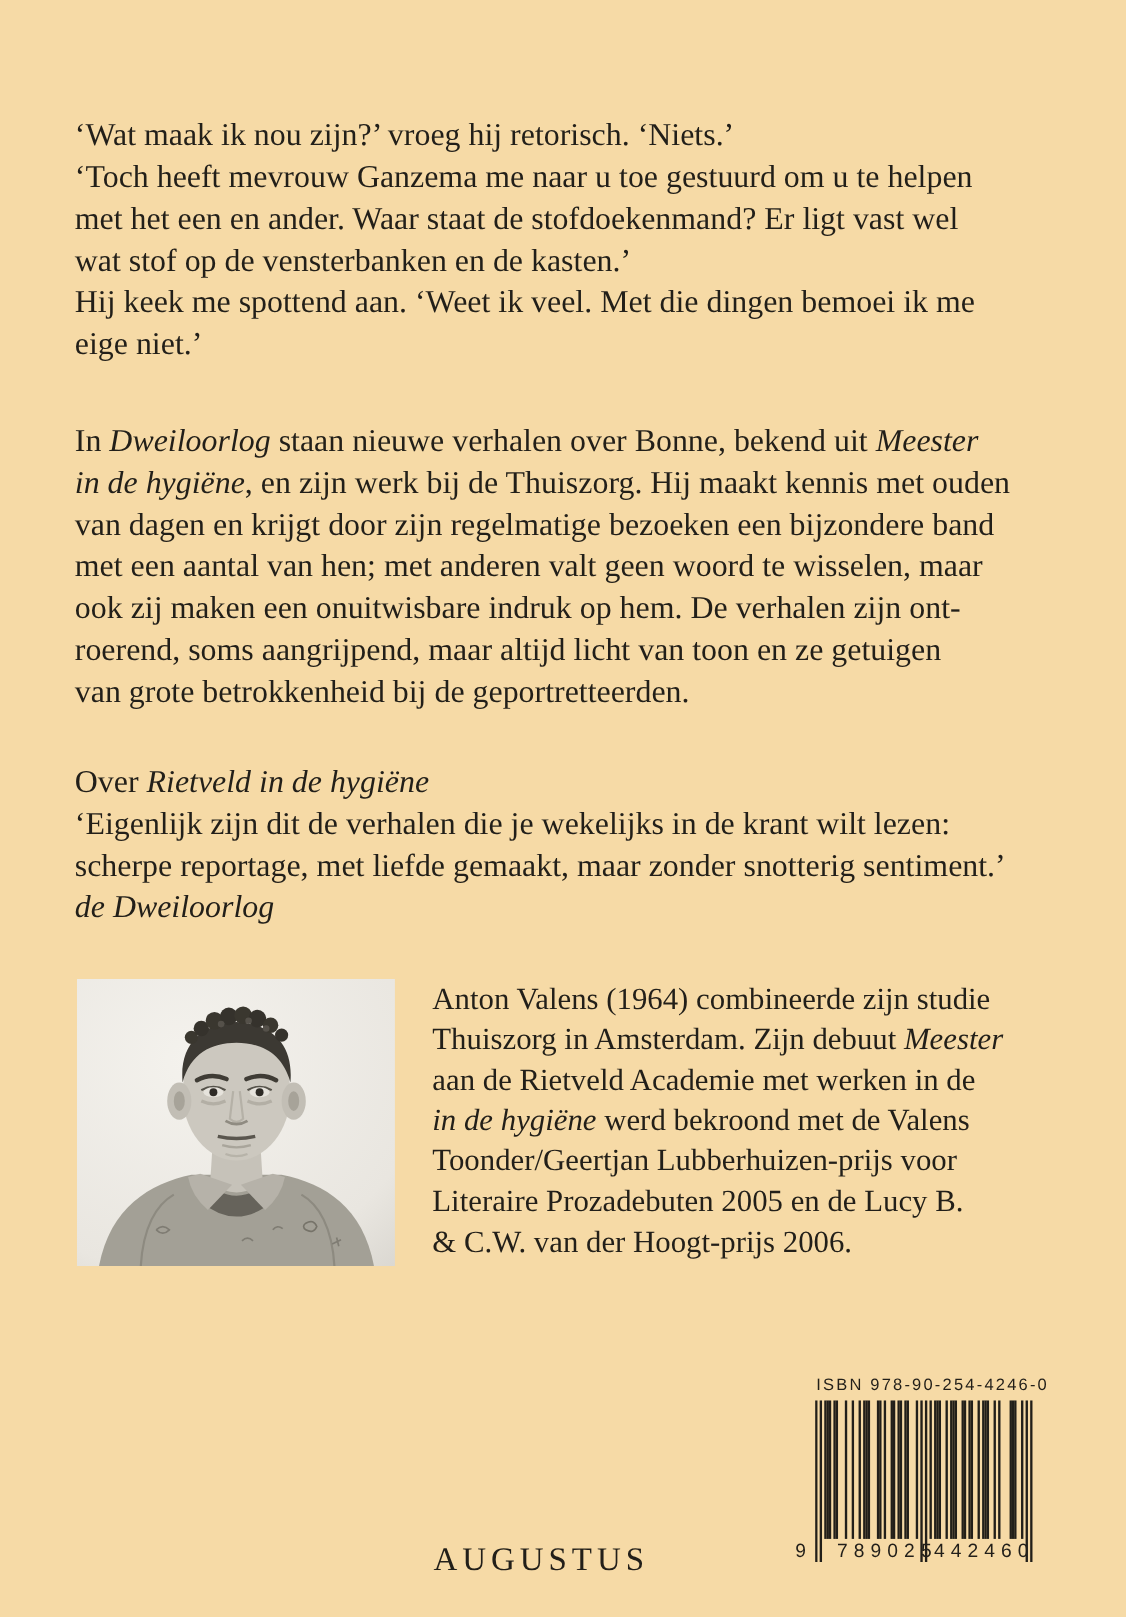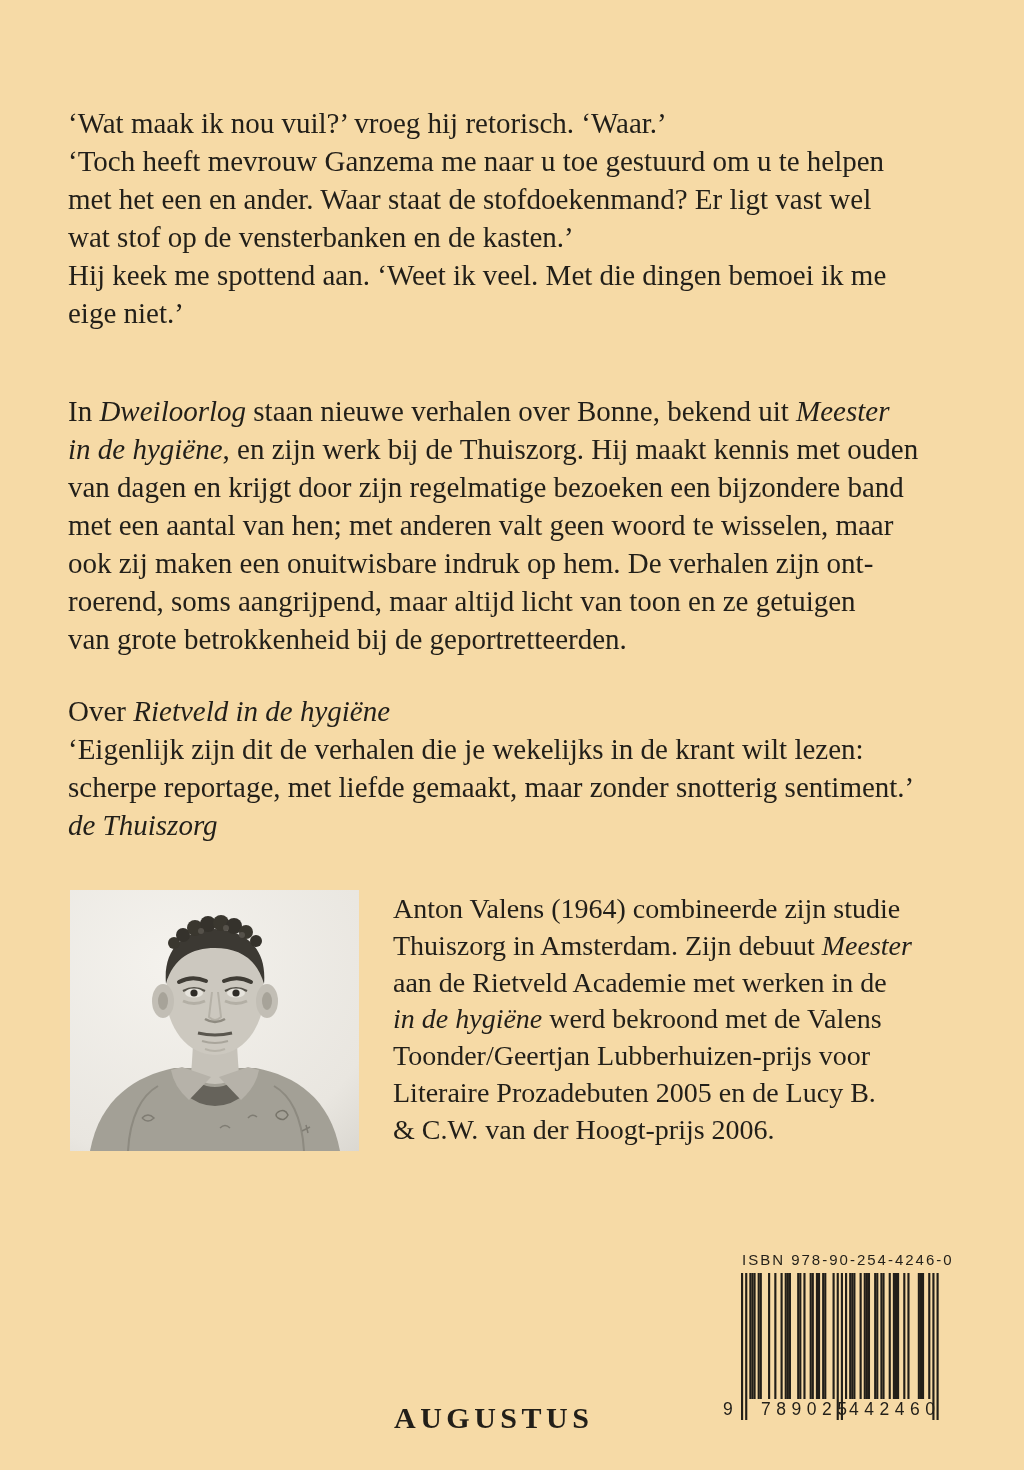--- a/index.html
+++ b/index.html
@@ -4,21 +4,21 @@
 <style>
   html,body{margin:0;padding:0;}
   body{
     width:1024px;height:1470px;position:relative;overflow:hidden;
     font-family:"Liberation Serif", serif;
   }
   .cover{position:absolute;inset:0;}
   .text-block{position:absolute;font-size:29px;line-height:38px;white-space:nowrap;}
   .text-block .line{white-space:nowrap;}
   .quote-block{top:104px;left:68px;}
-  .synopsis-block{top:392px;left:68px;}
+  .synopsis-block{top:382px;left:68px;}
   .review-block{top:692px;left:68px;}
   .bio-block{top:891px;left:393px;font-size:28px;line-height:36.8px;}
   em{font-style:italic;}
   .photo{position:absolute;left:70px;top:890px;width:289px;height:261px;}
   .photo svg{display:block;}
   .isbn-label{
     position:absolute;left:742px;top:1251px;
     font-family:"Liberation Sans", sans-serif;
     font-size:15px;letter-spacing:2px;font-weight:normal;
   }
@@ -28,30 +28,30 @@
     position:absolute;top:126px;
     font-family:"Liberation Sans", sans-serif;
     font-size:17.5px;
   }
   .bd-lead{left:-18px;}
   .bd-g1{left:20px;letter-spacing:5.5px;}
   .bd-g2{left:108px;letter-spacing:5.5px;}
   .publisher-logo{
     position:absolute;left:394px;top:1401px;
     font-family:"Liberation Serif", serif;
-    font-size:30px;letter-spacing:4.5px;font-weight:bold;
+    font-size:30px;letter-spacing:4.5px;font-weight:normal;
   }
 </style>
 </head>
 <body style="background: rgb(246, 218, 166); color: rgb(34, 31, 25);">
 
 <div class="cover">
 
   <section class="text-block quote-block">
-      <div class="line"><span>‘Wat maak ik nou vuil?’ vroeg hij retorisch. ‘Waar.’</span></div>
+      <div class="line"><span>‘Wat maak ik nou zijn?’ vroeg hij retorisch. ‘Niets.’</span></div>
       <div class="line"><span>‘Toch heeft mevrouw Ganzema me naar u toe gestuurd om u te helpen</span></div>
       <div class="line"><span>met het een en ander. Waar staat de stofdoekenmand? Er ligt vast wel</span></div>
       <div class="line"><span>wat stof op de vensterbanken en de kasten.’</span></div>
       <div class="line"><span>Hij keek me spottend aan. ‘Weet ik veel. Met die dingen bemoei ik me</span></div>
       <div class="line"><span>eige niet.’</span></div>
     </section>
 
   <section class="text-block synopsis-block">
       <div class="line"><span>In </span><em>Dweiloorlog</em><span> staan nieuwe verhalen over Bonne, bekend uit </span><em>Meester</em></div>
       <div class="line"><em>in de hygiëne</em><span>, en zijn werk bij de Thuiszorg. Hij maakt kennis met ouden</span></div>
@@ -59,21 +59,21 @@
       <div class="line"><span>met een aantal van hen; met anderen valt geen woord te wisselen, maar</span></div>
       <div class="line"><span>ook zij maken een onuitwisbare indruk op hem. De verhalen zijn ont-</span></div>
       <div class="line"><span>roerend, soms aangrijpend, maar altijd licht van toon en ze getuigen</span></div>
       <div class="line"><span>van grote betrokkenheid bij de geportretteerden.</span></div>
     </section>
 
   <section class="text-block review-block">
       <div class="line"><span>Over </span><em>Rietveld in de hygiëne</em></div>
       <div class="line"><span>‘Eigenlijk zijn dit de verhalen die je wekelijks in de krant wilt lezen:</span></div>
       <div class="line"><span>scherpe reportage, met liefde gemaakt, maar zonder snotterig sentiment.’</span></div>
-      <div class="line"><em>de Thuiszorg</em></div>
+      <div class="line"><em>de Dweiloorlog</em></div>
     </section>
 
   <div class="photo">
     <svg viewBox="0 0 289 261" width="289" height="261" aria-hidden="true">
       <defs>
         <radialGradient id="pg" cx="0.35" cy="0.28" r="1.15">
           <stop offset="0" stop-color="#f4f2ed"></stop>
           <stop offset="0.65" stop-color="#e9e6e0"></stop>
           <stop offset="1" stop-color="#cfccc5"></stop>
         </radialGradient>

